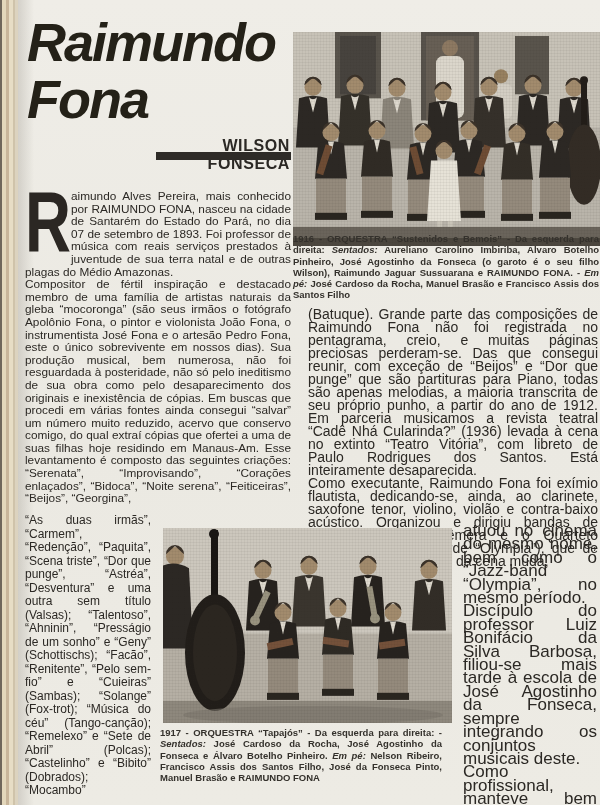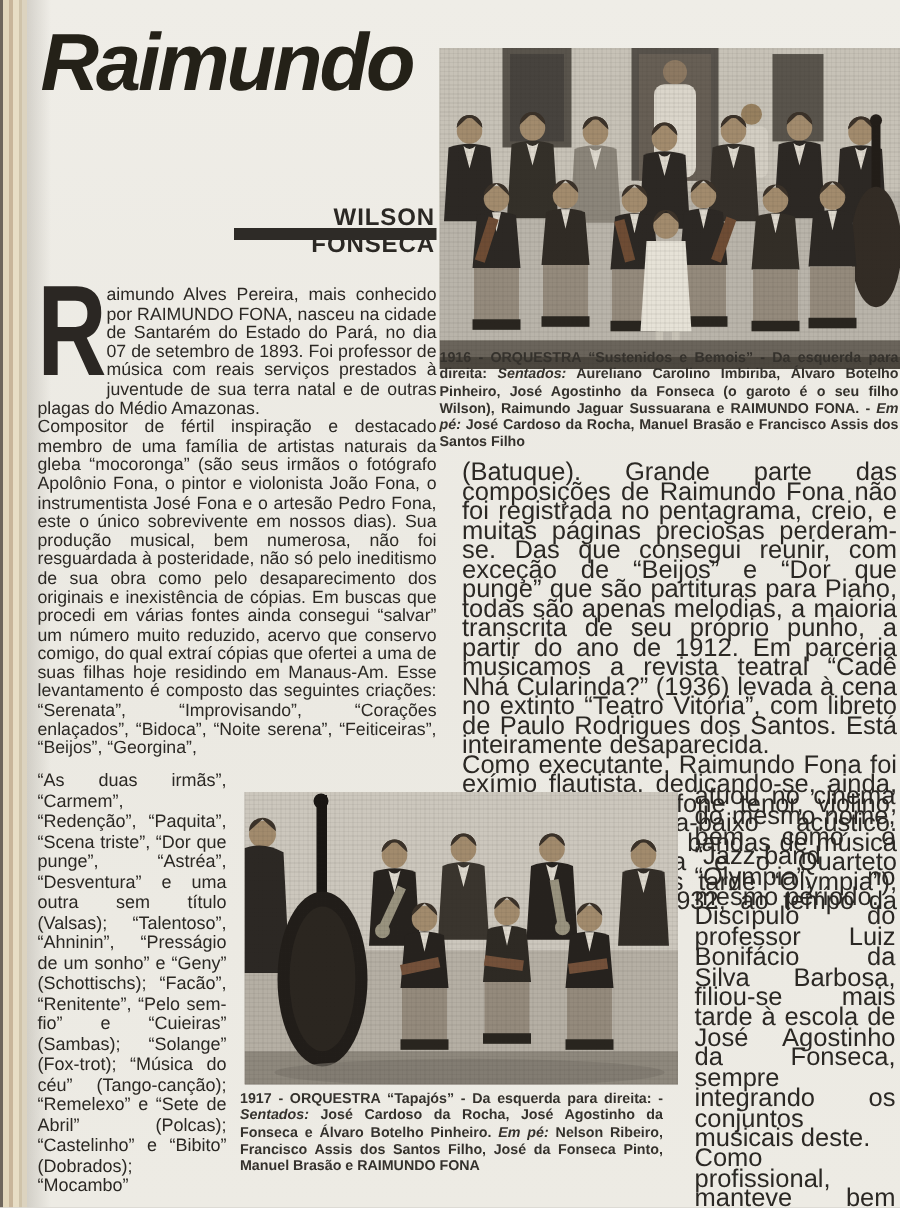--- a/index.html
+++ b/index.html
@@ -22,34 +22,35 @@
   .ph1{left:293px;top:32px;width:307px;height:214px;}
   .ph2{left:163px;top:528px;width:289px;height:195px;}
   .cap{position:absolute;font-size:9.5px;line-height:11.3px;font-weight:700;color:#34312c;text-align:justify;}
   .cap .it{font-style:italic;}
   .cap1{left:293px;top:233px;width:306px;}
   .cap2{left:160px;top:727px;width:282px;}
   .col{position:absolute;text-align:justify;}
   .col p{margin:0;}
   .lw{left:25px;top:190px;width:266px;font-size:11.8px;line-height:12.6px;}
   .ln{left:25px;top:514px;width:126px;font-size:12px;line-height:13.5px;}
-  .rw{left:308px;top:308px;width:290px;font-size:17px;line-height:13px;}
+  .rw{left:308px;top:308px;width:290px;font-size:14px;line-height:13px;}
   .rn{left:463px;top:524px;width:134px;font-size:17px;line-height:13.4px;}
   .dropcap{float:left;width:46px;height:63px;font-size:86px;line-height:63px;font-weight:700;color:#2b2723;
         letter-spacing:-4px;transform:scaleX(.74);transform-origin:0 55%;}
 </style>
 </head>
 <body>
 
 <div class="page">
   <div class="binding"></div>
   <div class="binding-shade"></div>
 
   <div class="title">
     <div>Raimundo</div>
+    <div>Fona</div>
   </div>
 
   <div class="byline">WILSON FONSECA</div>
   <div class="byline-bar"></div>
 
   <div class="photo ph1">
     <svg viewBox="0 0 307 213" preserveAspectRatio="none">
       <defs>
         <g id="ms">
           <path d="M-8.5,-2 A8.5,8.5 0 0 1 8.5,-2 L6,-7 L-6,-7 Z" fill="#3b3229"></path>

